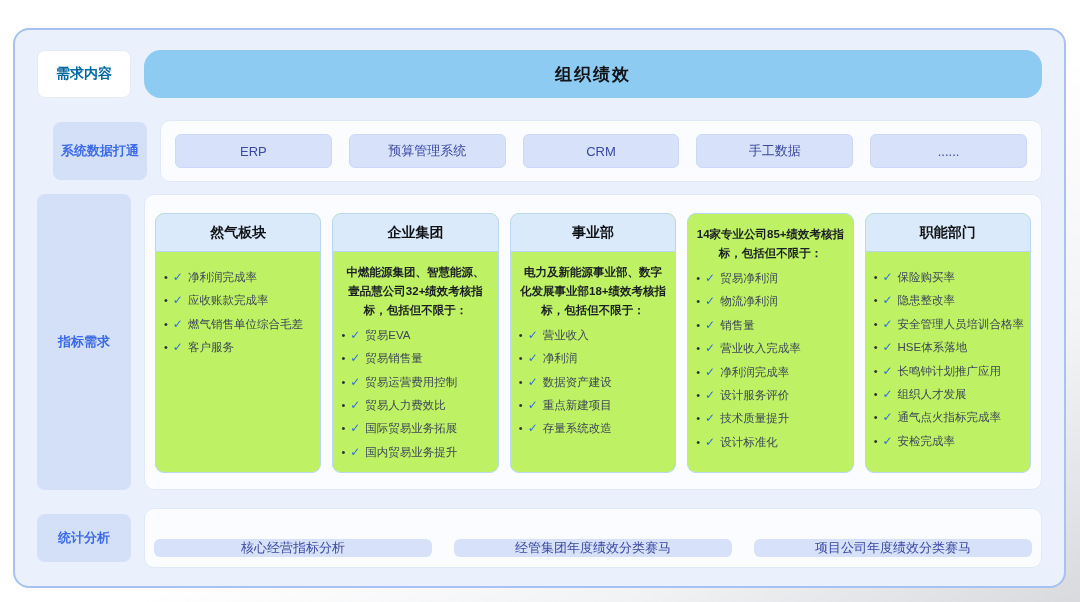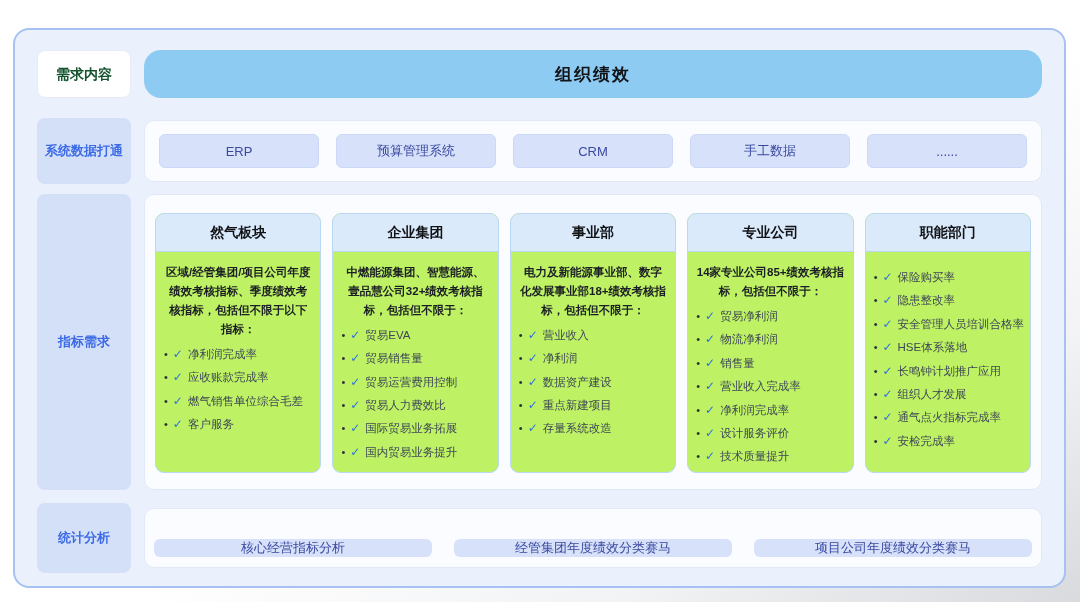--- a/index.html
+++ b/index.html
@@ -30,29 +30,30 @@
     display: flex; align-items: center; justify-content: center;
     text-align: center;
     border-radius: 8px;
     font-weight: bold; font-size: 13px;
     line-height: 1.45;
     padding: 4px 8px;
   }
   .side-label.white {
     background: #ffffff;
     border: 1px solid #E6EBF5;
-    color: #14532d;
+    color: #0369a1;
     font-size: 14px;
+    font-family: Liberation Mono, monospace;
   }
   .side-label.blue {
     background: #D3E0F8;
     color: var(--accent-blue);
   }
-  .row-2 .side-label.blue { height: 66px; align-self: center; }
-  .row-4 .side-label.blue { height: 70px; align-self: center; }
+  .row-2 .side-label.blue { height: 58px; align-self: center; margin-left: 16px; }
+  .row-4 .side-label.blue { height: 48px; align-self: center; }
 
   .content { flex: 1; display: flex; }
 
   .banner {
     flex: 1;
     background: var(--banner-blue);
     border-radius: 17px;
     display: flex; align-items: center; justify-content: center;
     font-size: 17px; font-weight: bold; color: #111317;
     letter-spacing: 2px;
@@ -141,21 +142,20 @@
     </div>
   </div>
 
   <div class="row row-3">
     <div class="side-label blue">指标需求</div>
     <div class="content">
       <div class="panel columns" id="columns-panel">
           <div class="col-box">
     <div class="col-head">然气板块</div>
     <div class="col-body">
-      <div class="col-desc">区域/经管集团/项目公司年度绩效考核指标、季度绩效考核指标，包括但不限于以下指标：</div>
       <ul class="col-items">
                 <li class="col-item">
     <span class="bullet">•</span>
     <span class="check">✓</span>
     <span class="item-text">净利润完成率</span>
   </li>
                 <li class="col-item">
     <span class="bullet">•</span>
     <span class="check">✓</span>
     <span class="item-text">应收账款完成率</span>
@@ -238,21 +238,20 @@
   </li>
                 <li class="col-item">
     <span class="bullet">•</span>
     <span class="check">✓</span>
     <span class="item-text">存量系统改造</span>
   </li>
               </ul>
     </div>
   </div>
           <div class="col-box">
-    <div class="col-head">专业公司</div>
     <div class="col-body">
       <div class="col-desc">14家专业公司85+绩效考核指标，包括但不限于：</div>
       <ul class="col-items">
                 <li class="col-item">
     <span class="bullet">•</span>
     <span class="check">✓</span>
     <span class="item-text">贸易净利润</span>
   </li>
                 <li class="col-item">
     <span class="bullet">•</span>

